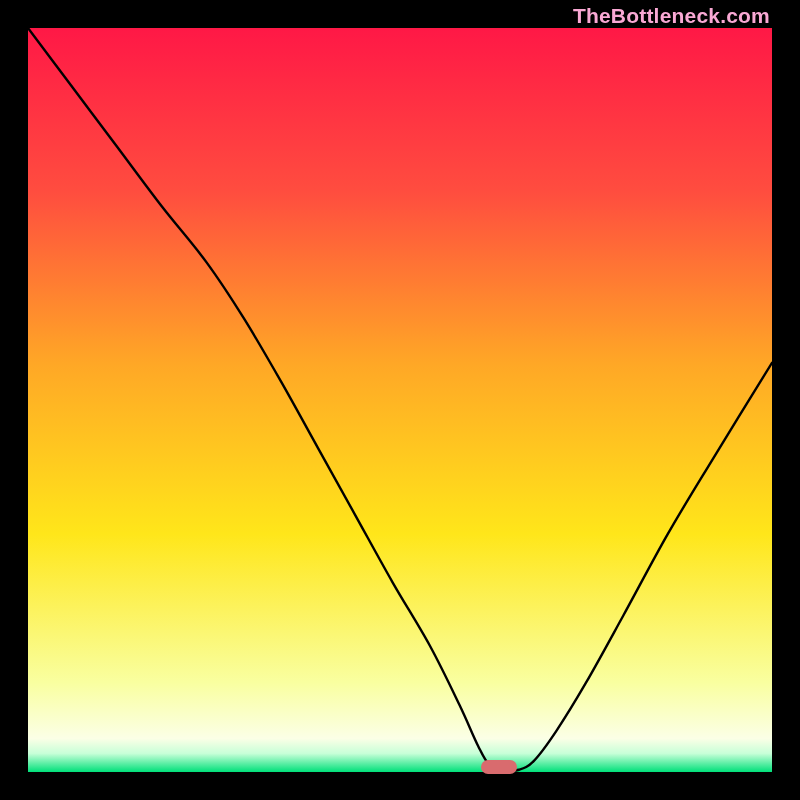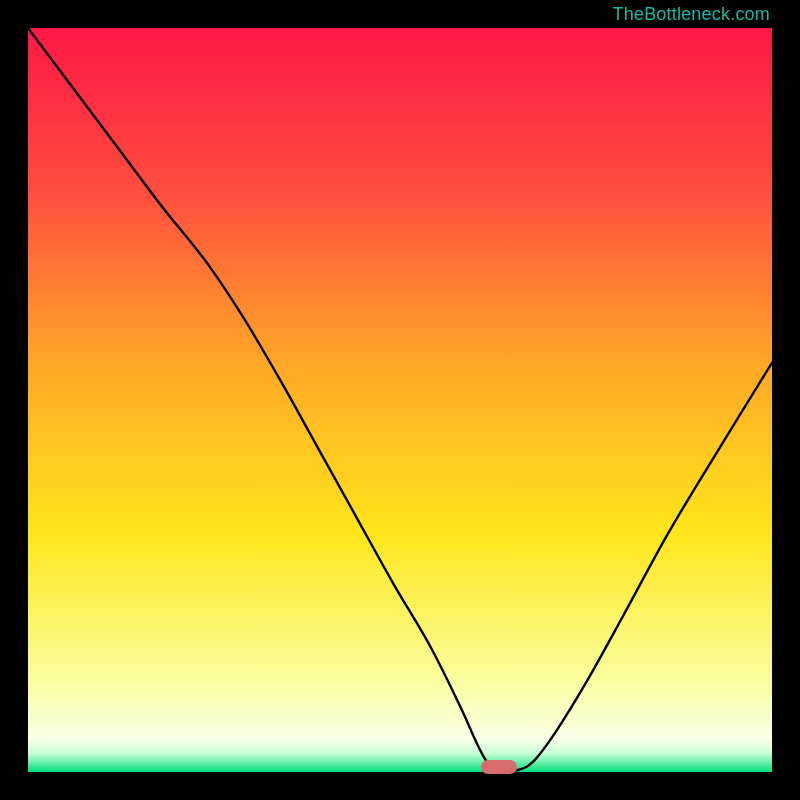--- a/index.html
+++ b/index.html
@@ -23,23 +23,23 @@
     left: 0;
     top: 0;
     width: 744px;
     height: 744px;
   }
   .watermark {
     position: absolute;
     top: 4px;
     right: 30px;
     font-family: Arial, Helvetica, sans-serif;
-    font-size: 18px;
-    font-weight: 400;
-    color: #14b8a6;
+    font-size: 21px;
+    font-weight: 700;
+    color: #f9a8d4;
     letter-spacing: 0.2px;
   }
   .marker {
     position: absolute;
     width: 36px;
     height: 14px;
     border-radius: 7px;
     background: #d96b6e;
   }
 </style>

